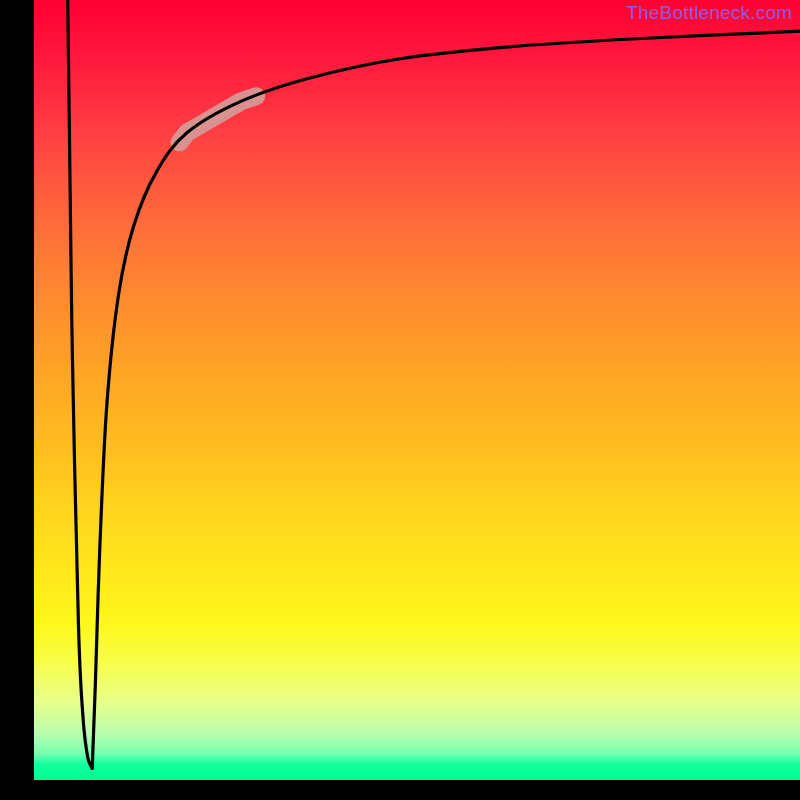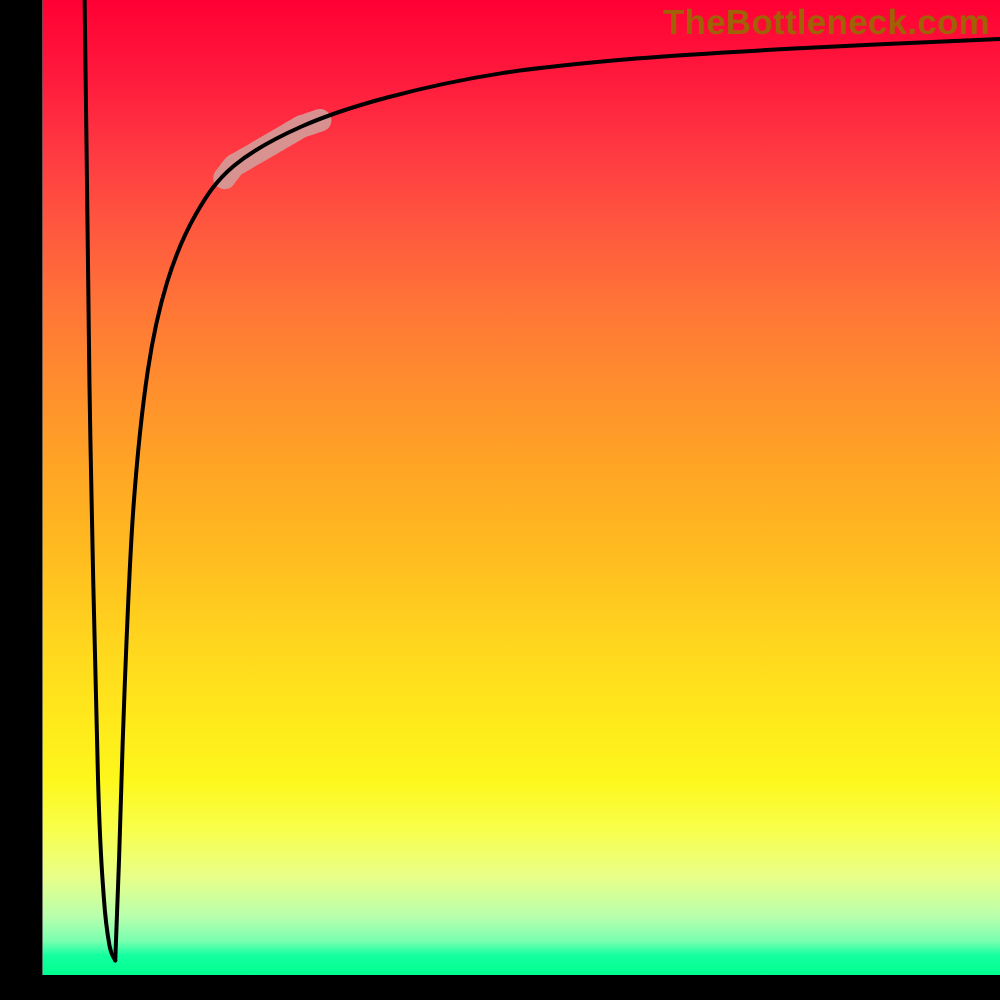--- a/index.html
+++ b/index.html
@@ -13,23 +13,23 @@
   }
   .chart-container {
     position: relative;
     width: 800px;
     height: 800px;
   }
   .watermark {
     position: absolute;
     top: 2px;
     right: 8px;
-    font-size: 28px;
-    font-weight: 700;
-    color: #a16207;
+    font-size: 19px;
+    font-weight: 400;
+    color: #8b5cf6;
     letter-spacing: 0.2px;
     z-index: 20;
   }
   .axis-left {
     position: absolute;
     top: 0;
     left: 0;
     width: 34px;
     height: 780px;
     background: #000000;

